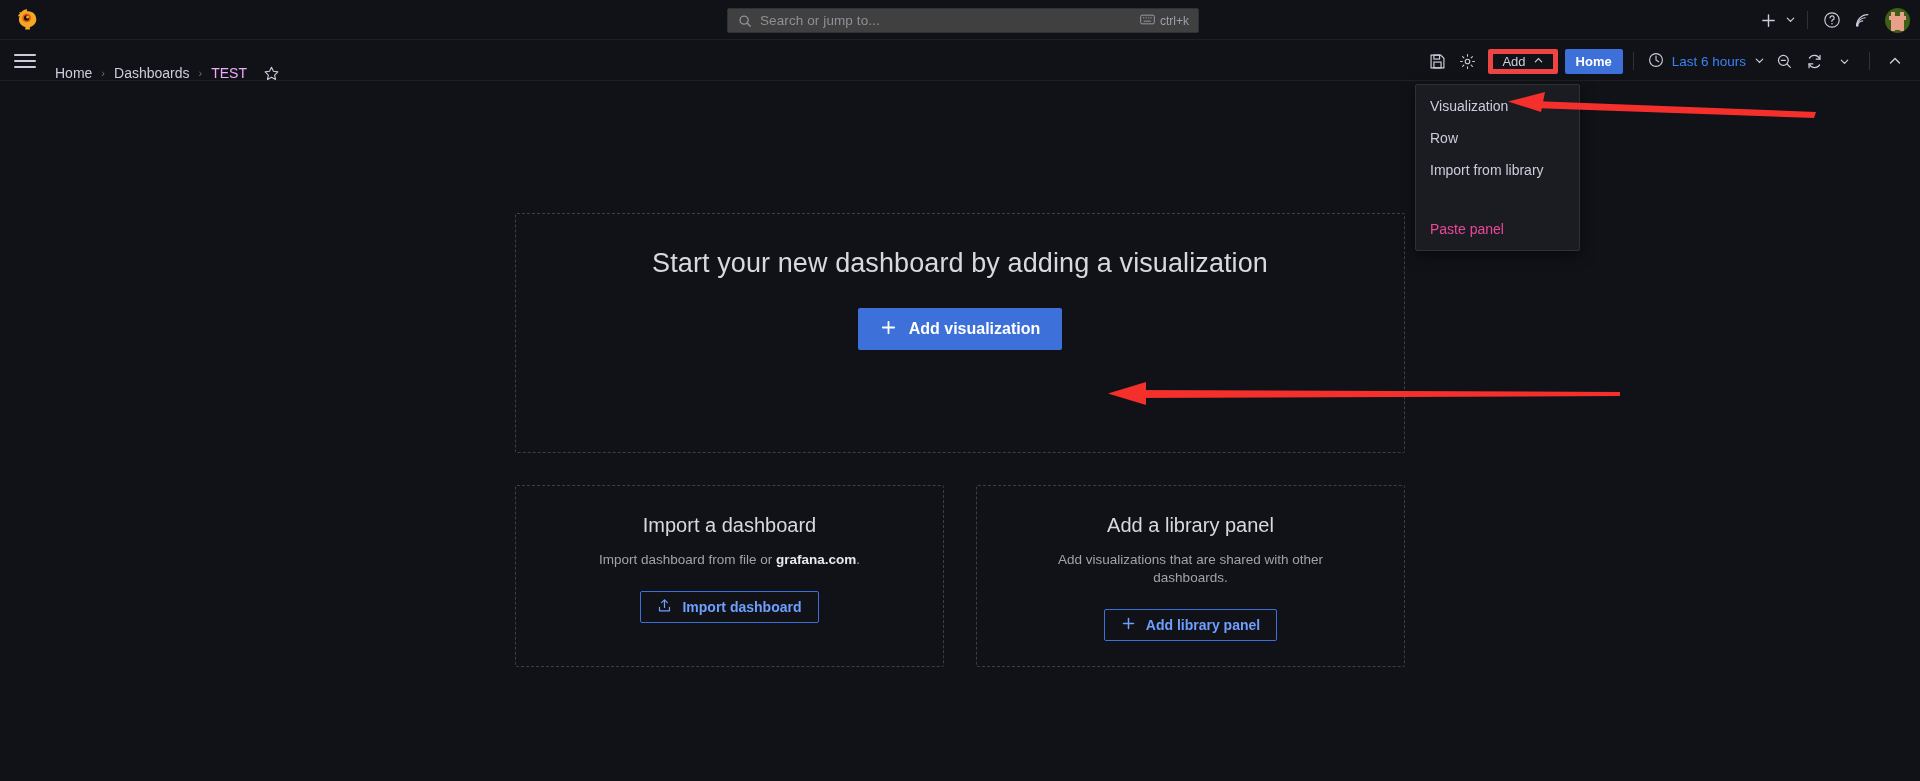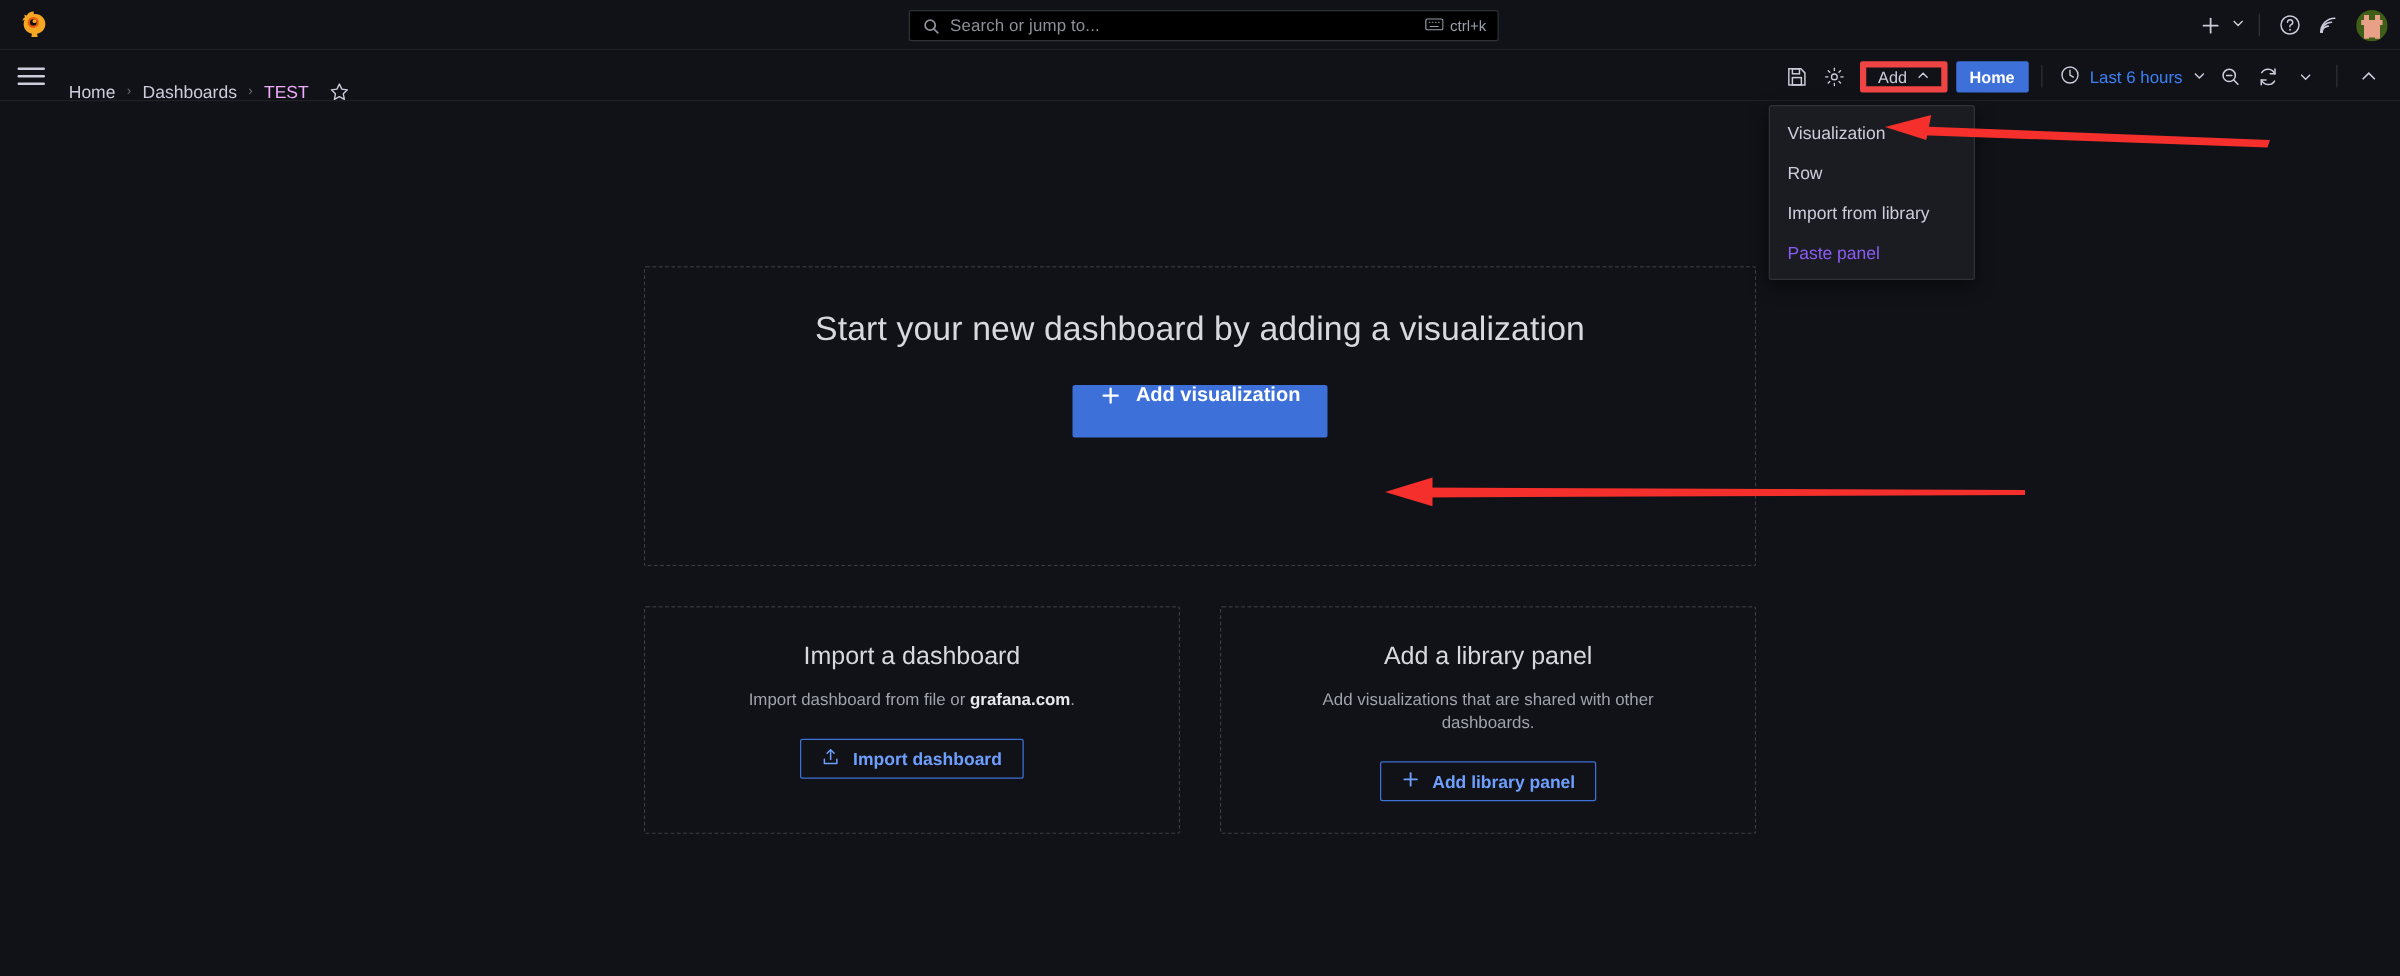--- a/index.html
+++ b/index.html
@@ -16,21 +16,21 @@
     position: absolute; top: 0; left: 0; width: 1920px; height: 40px;
     background: #111217;
     display: flex; align-items: center;
     border-bottom: 1px solid #1f2127;
   }
   .grafana-logo { position: absolute; left: 14px; top: 7px; width: 26px; height: 26px; }
 
   .searchwrap {
     position: absolute; left: 727px; top: 8px;
     width: 472px; height: 25px;
-    background: #000000;
+    background: #404040;
     border: 1px solid #2c3235;
     border-radius: 2px;
     display: flex; align-items: center;
   }
   .search-icon { margin-left: 10px; display: flex; align-items: center; }
   .search-ph {
     margin-left: 8px; color: #8e9099; font-size: 13.5px;
     letter-spacing: .1px; flex: 1;
   }
   .kbd-badge {
@@ -116,21 +116,21 @@
   .add-menu {
     position: absolute; left: 1415px; top: 84px; width: 165px;
     background: #1b1c21; border: 1px solid #2c3235; border-radius: 2px;
     padding: 5px 0; z-index: 30;
     box-shadow: 0 4px 14px rgba(0,0,0,.55);
   }
   .menu-item {
     height: 32px; display: flex; align-items: center;
     padding: 0 14px; color: #ccccdc; font-size: 14px; white-space: nowrap;
   }
-  .menu-item.disabled { color: #8b5cf6; }
+  .menu-item.disabled { color: #ec4899; margin-top: 27px; }
 
   
   .canvas { position: absolute; top: 92px; left: 0; width: 1920px; height: 781px; padding-left: 20px; }
 
   .big-card {
     position: absolute; left: 515px; top: 121px; width: 890px; height: 240px;
     border: 1px dashed #3a3f46; border-radius: 2px;
     display: flex; flex-direction: column; align-items: center;
   }
   .big-title {
@@ -138,21 +138,21 @@
     letter-spacing: .1px;
   }
   .big-desc {
     margin-top: 20px; width: 710px; text-align: center;
     font-size: 14px; line-height: 1.35; color: #9fa3ad;
   }
   .btn-addvis {
     margin-top: 29px; height: 42px; padding: 0 22px;
     background: #3d71d9; border: none; border-radius: 2px;
     color: #fff; font-size: 16px; font-weight: 600;
-    display: flex; gap: 12px;
+    display: flex; align-items: center; gap: 12px;
   }
 
   .sub-row { position: absolute; left: 515px; top: 393px; width: 890px; height: 182px; display: flex; gap: 32px; }
   .sub-card {
     flex: 1; border: 1px dashed #3a3f46; border-radius: 2px;
     display: flex; flex-direction: column; align-items: center;
   }
   .sub-title { margin-top: 28px; font-size: 20px; font-weight: 500; color: #d8d9de; }
   .sub-desc {
     margin-top: 14px; width: 320px; text-align: center;

